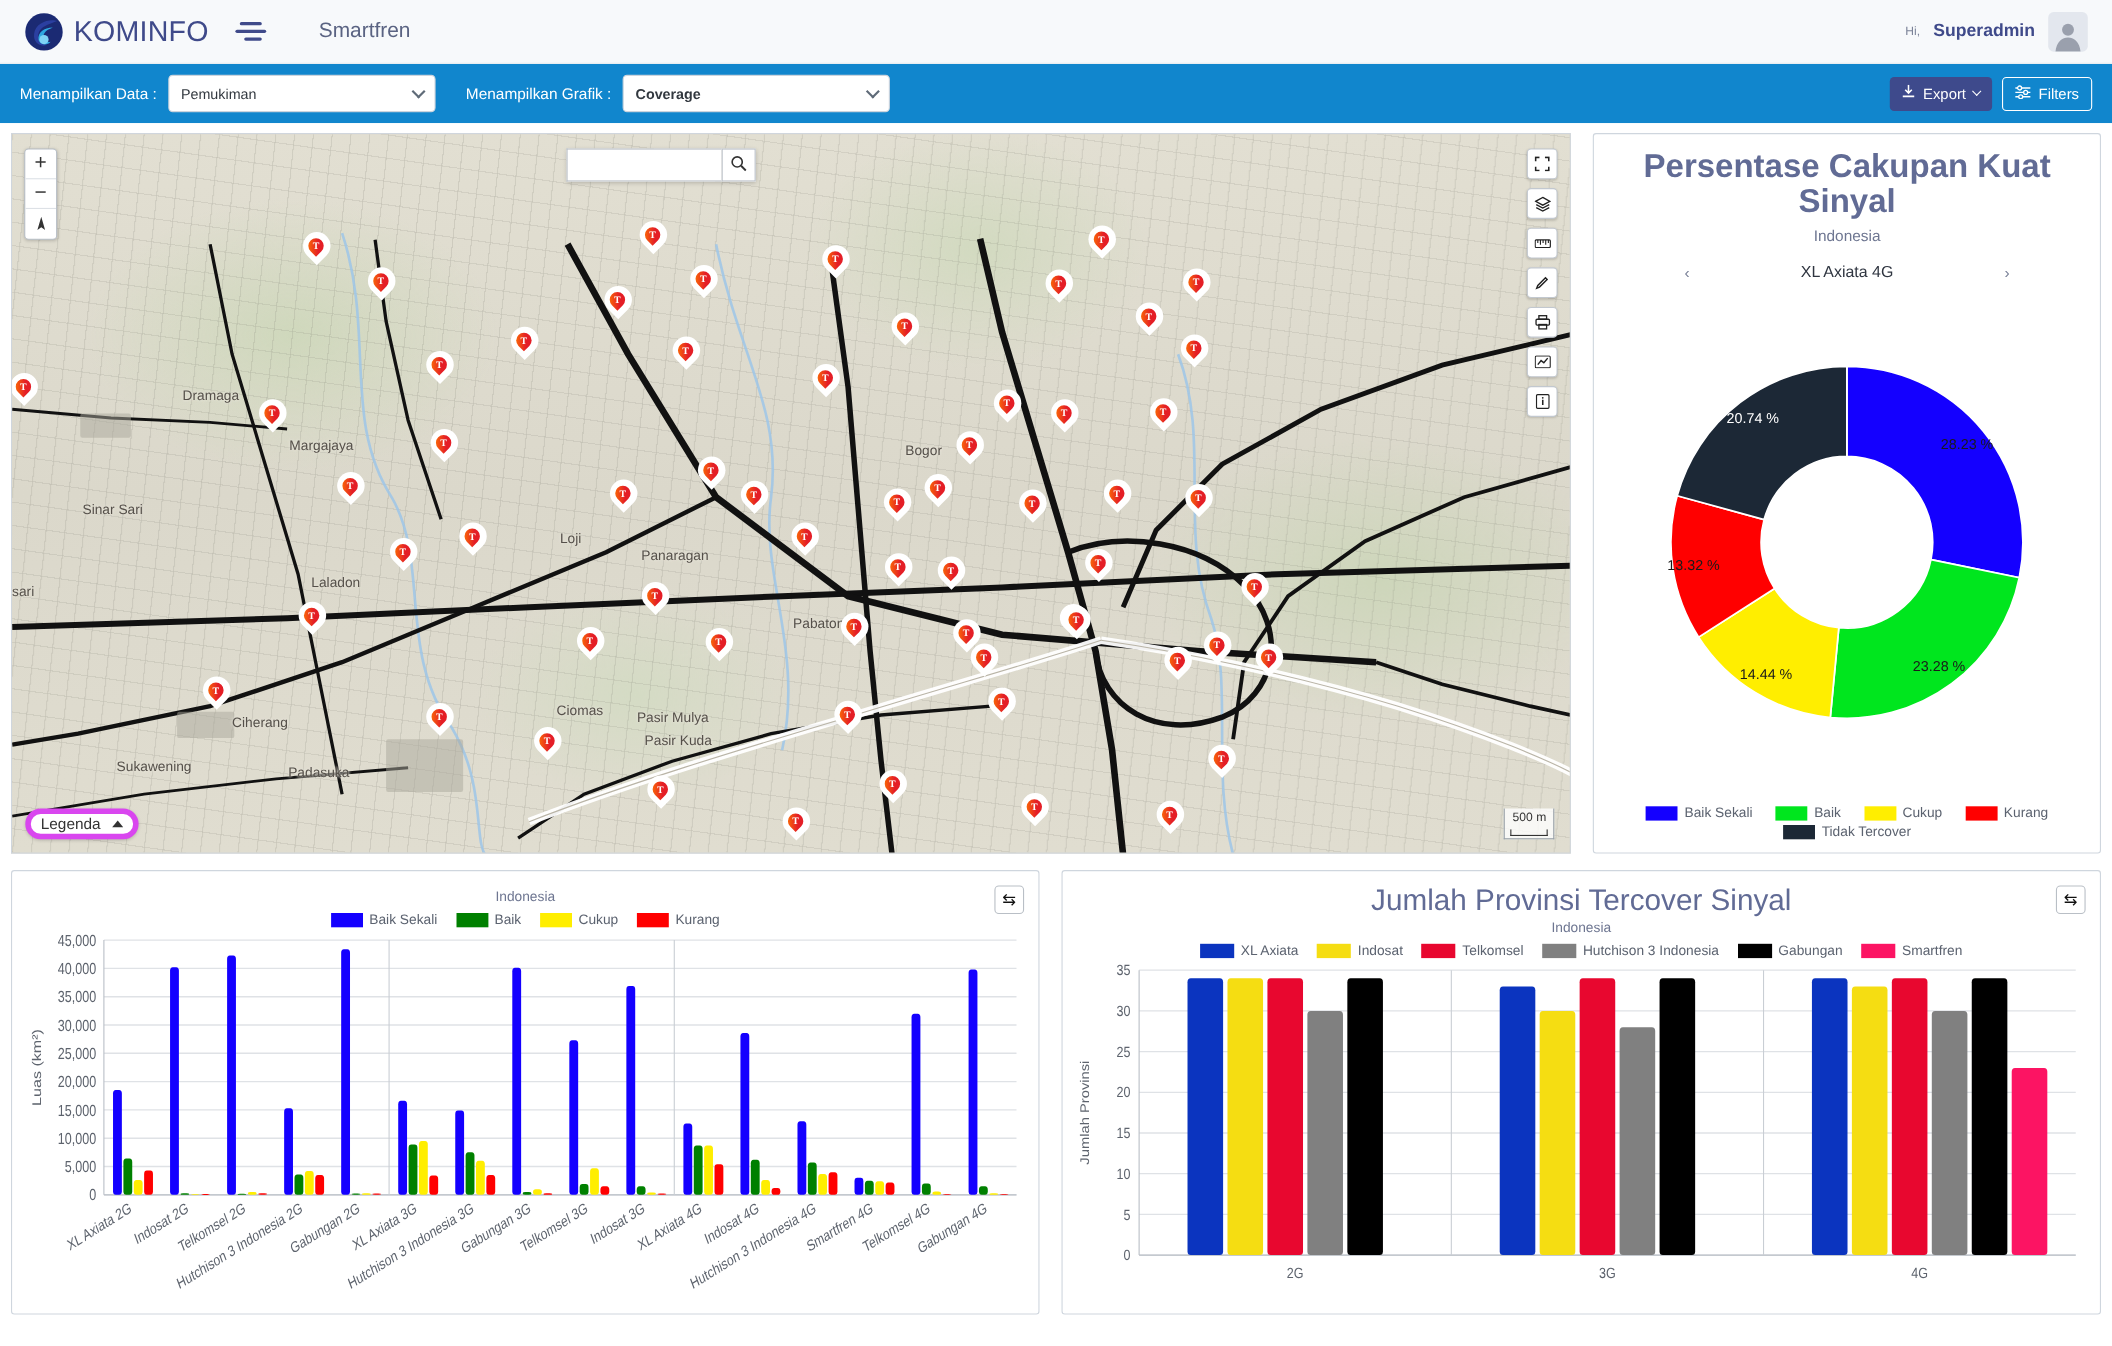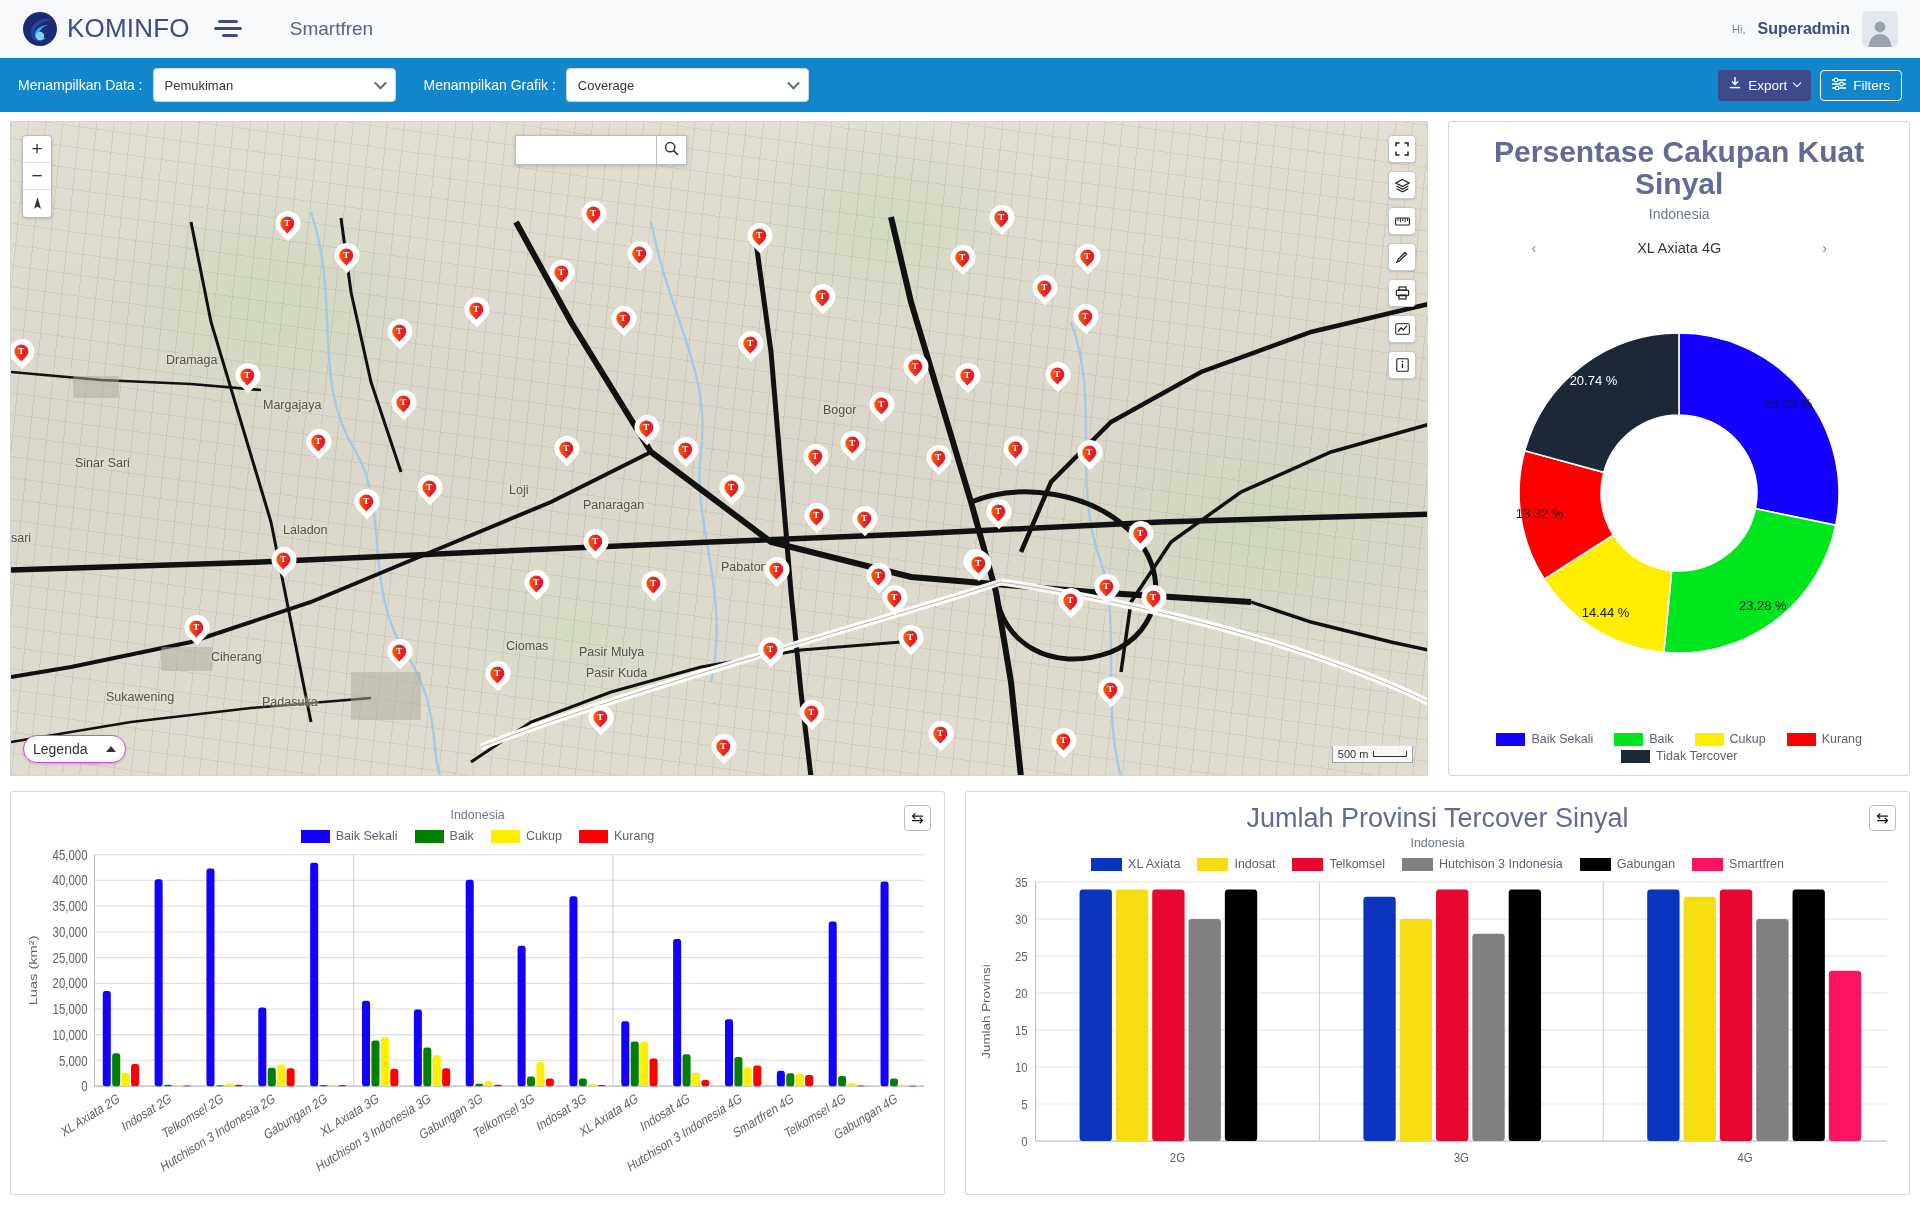--- a/index.html
+++ b/index.html
@@ -54,21 +54,21 @@
     position: relative; background: #fff; border: 1px solid #ccd4dd;
     border-radius: 4px; height: 34px; min-width: 243px;
     display: flex; align-items: center; padding: 0 30px 0 11px;
     font-size: 13px; color: #32383f; cursor: pointer;
   }
   .select-box .chev {
     position: absolute; right: 10px; top: 50%; width: 9px; height: 9px;
     border-right: 2px solid #5f6b78; border-bottom: 2px solid #5f6b78;
     transform: translateY(-70%) rotate(45deg);
   }
-  .select-box.wide { min-width: 243px; }
+  .select-box.wide { min-width: 243px; font-weight: bold; }
   .filter-right { margin-left: auto; display: flex; gap: 9px; align-items: center; }
   .btn-export {
     background: #3e4a8c; color: #fff; border: none; height: 31px;
     border-radius: 4px; font-size: 13.5px; padding: 0 11px;
     display: flex; align-items: center; gap: 7px; cursor: pointer;
     font-family: inherit;
   }
   .btn-filters {
     background: #1186cd; color: #fff; border: 1px solid #fff; height: 31px;
     border-radius: 4px; font-size: 13.5px; padding: 0 11px;
@@ -154,31 +154,31 @@
   .map-tools {
     position:absolute; right:11px; top:13px; display:flex; flex-direction:column; gap:8px;
   }
   .map-tools .tool {
     width:28px;height:28px;background:#fff;border:1px solid #c2c8cf;border-radius:4px;
     display:flex;align-items:center;justify-content:center;cursor:pointer;
     box-shadow:0 1px 2px rgba(0,0,0,.14);
   }
   .legenda {
     position:absolute; left:12px; bottom:12px; width:103px; height:28px;
-    background:#fff;border:1px solid #d946ef;border-radius:14px;
+    background:#fff;border:5px solid #d946ef;border-radius:14px;
     display:flex;align-items:center;justify-content:space-between;
     padding:0 9px; font-size:14px;color:#333;cursor:pointer;
     box-shadow:0 1px 3px rgba(0,0,0,.18);
   }
   .legenda .caret { width:0;height:0;border-left:5px solid transparent;border-right:5px solid transparent;
      border-bottom:6px solid #333; }
   .scalebar {
     position:absolute; right:14px; bottom:12px; font-size:11px; color:#333;
     background:rgba(255,255,255,.78); padding:2px 5px;
-    border:1px solid #9aa1a8; border-top:none; display:flex;align-items:center;gap:5px;
+    border:1px solid #9aa1a8; border-top:none; display:flex;align-items:center;gap:5px;flex-direction:column;
   }
   .scalebar .bar{ width:34px;height:6px;border:1px solid #333;border-top:none;}
 
   
   .donut-card {
     width: 464px; height: 655px; background:#fff;
     border:1px solid #cfd6de; border-radius:3px;
     padding: 14px 10px 8px 10px; display:flex;flex-direction:column;
   }
   .card-title { font-size:30px; color:#616b95; text-align:center; font-weight:700; line-height:1.08; }

